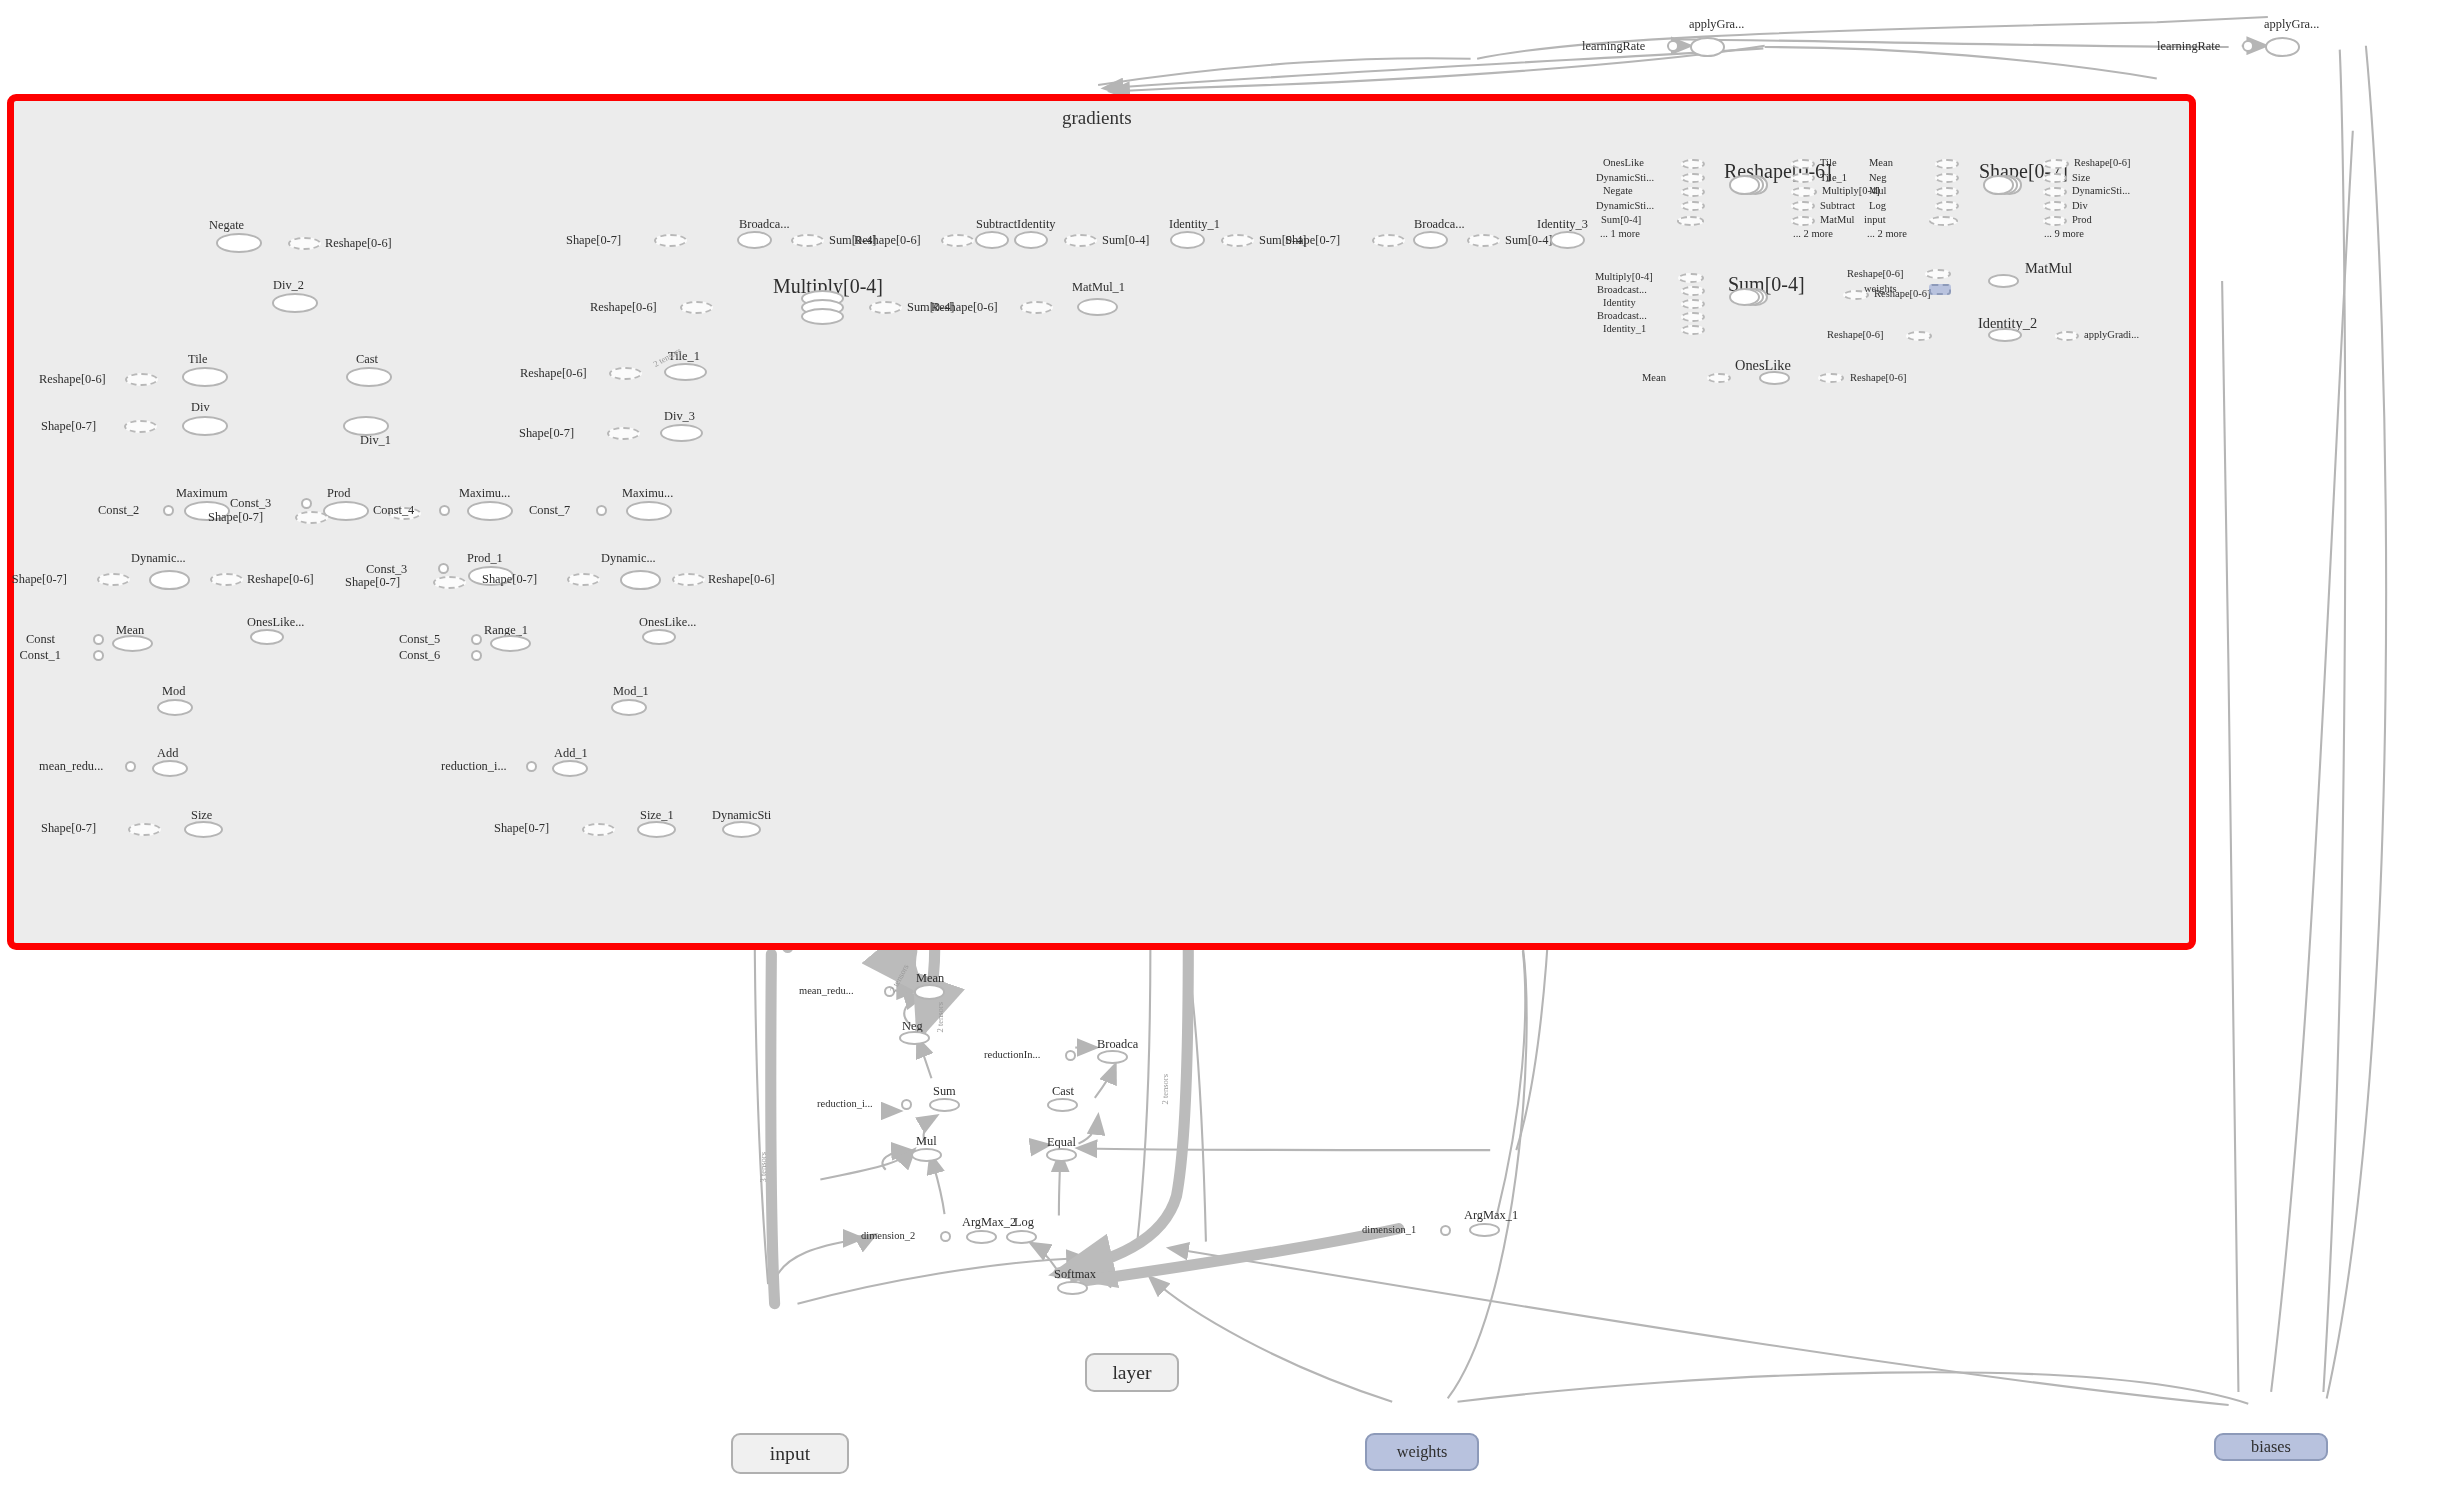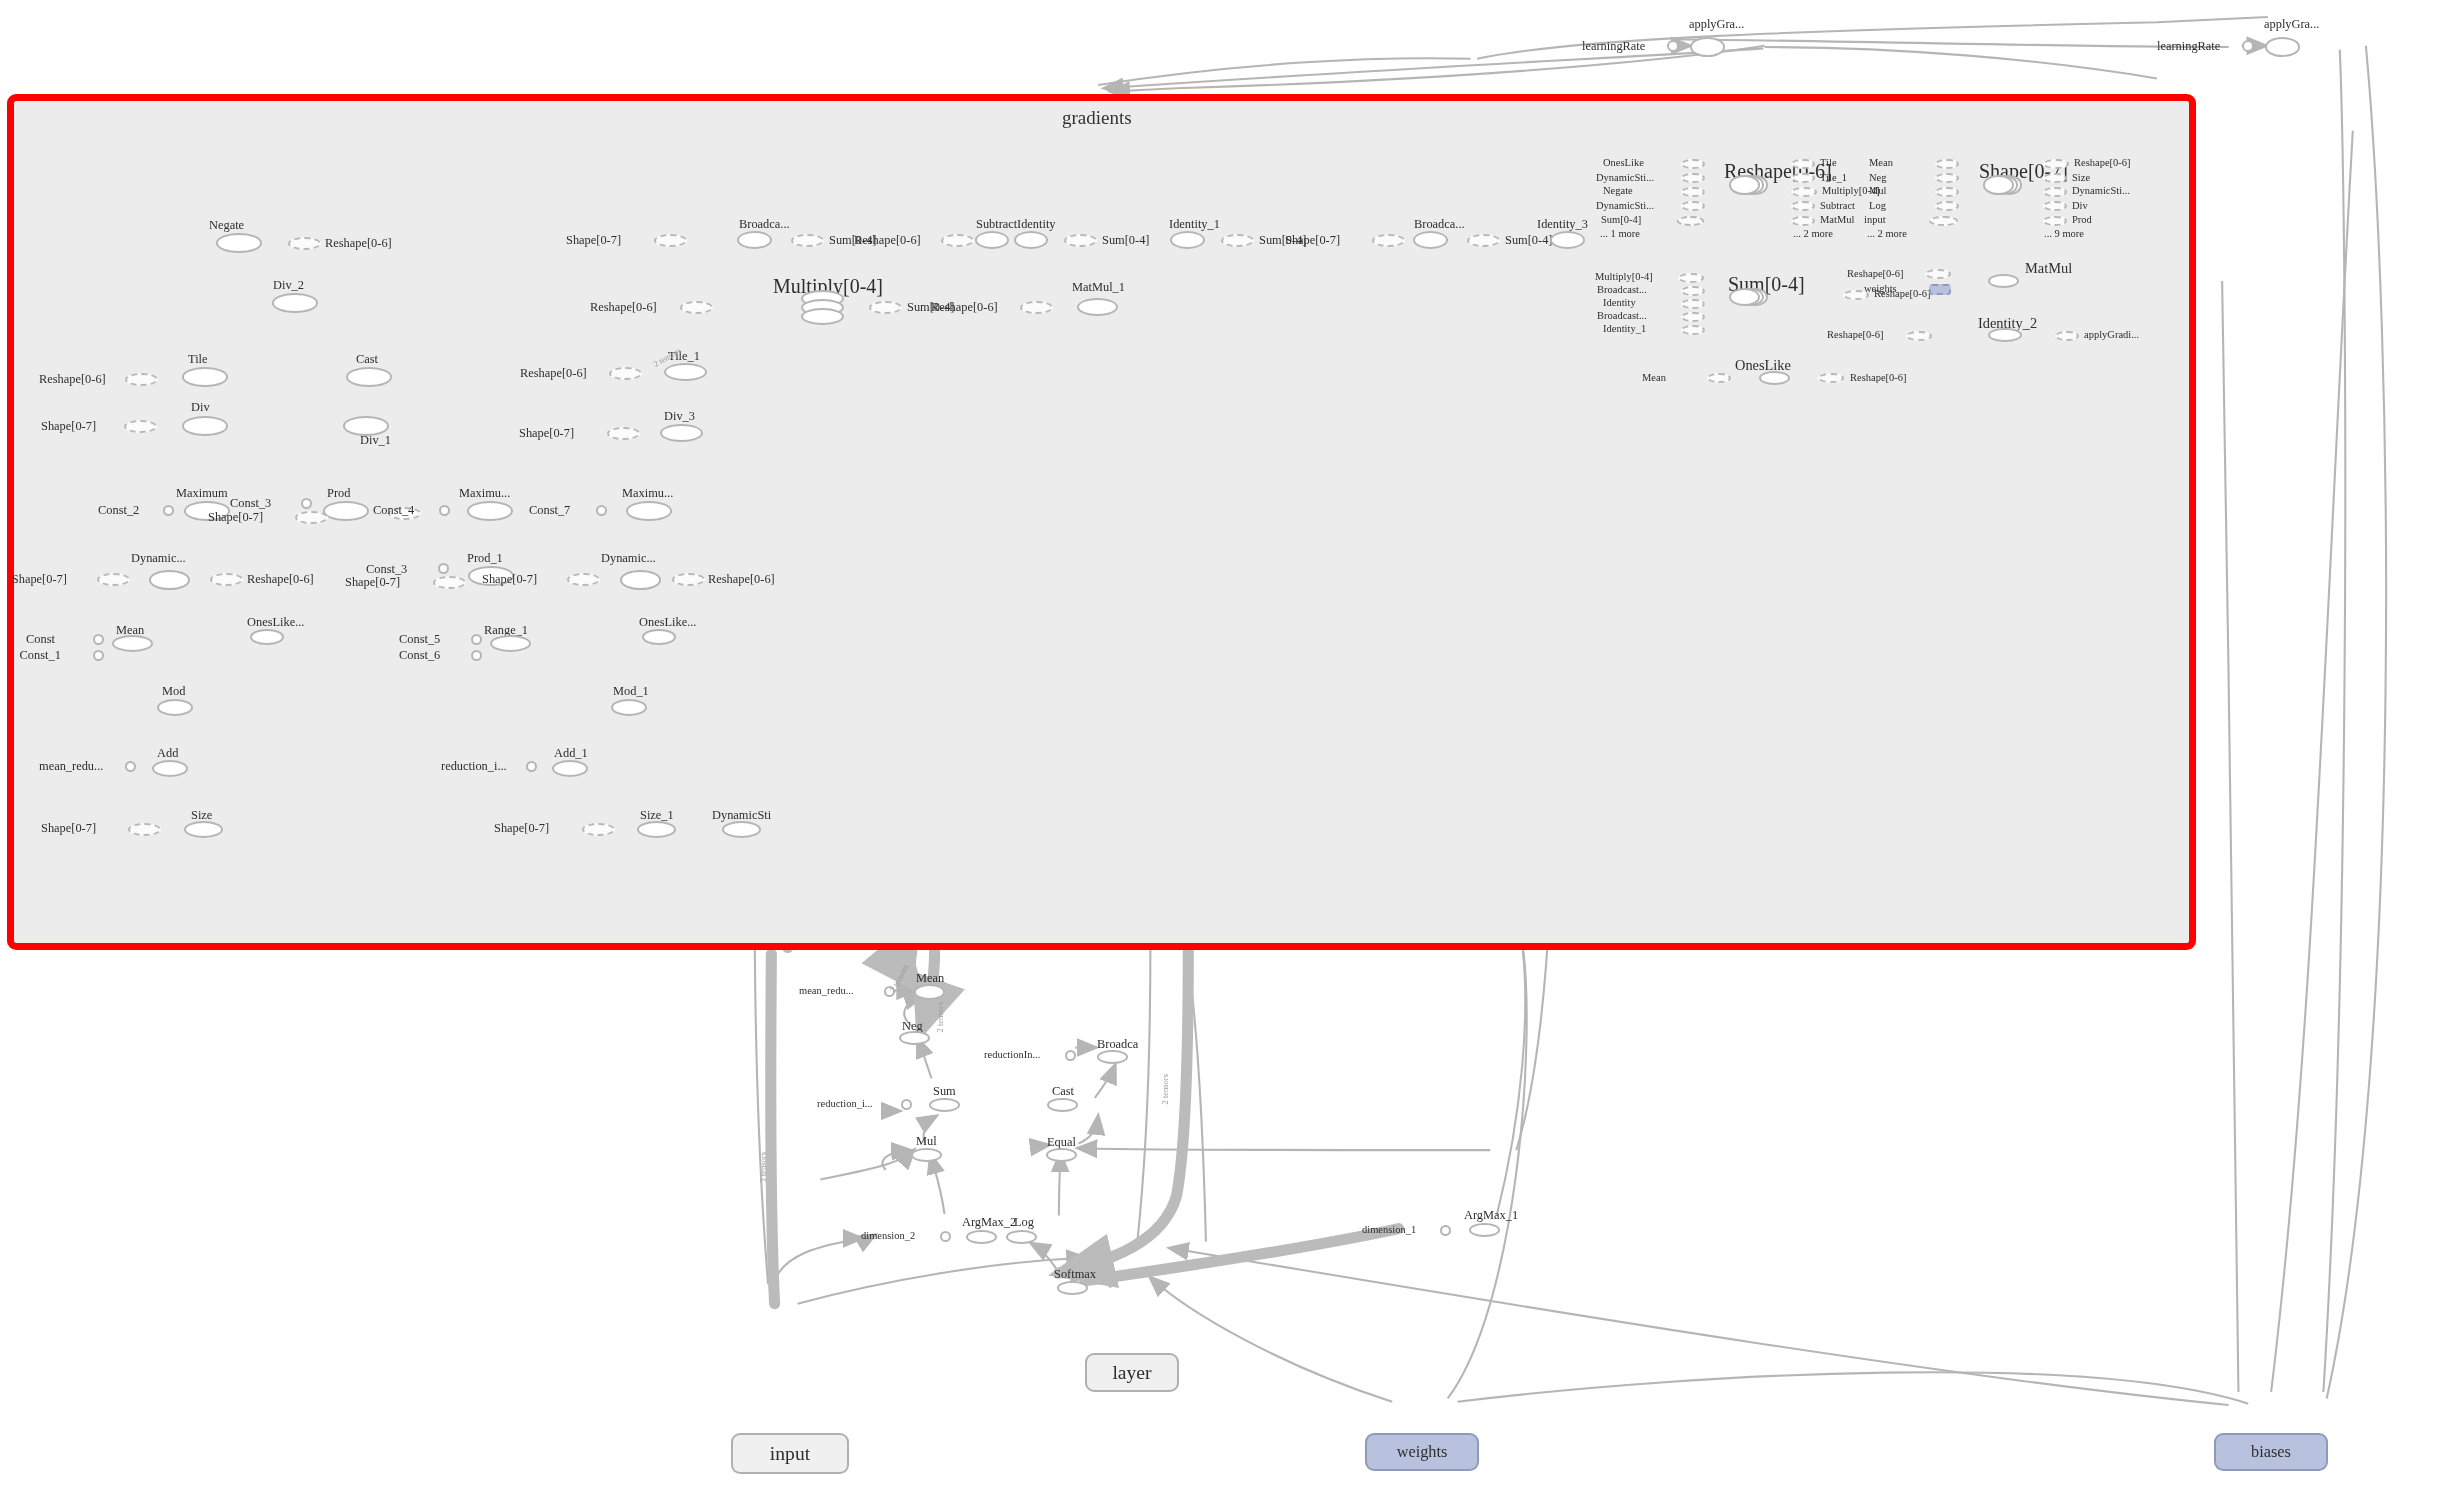--- a/index.html
+++ b/index.html
@@ -718,21 +718,21 @@
   <div class="ell thin" style="left:1057px;top:1281px;width:31px;height:14.4px;"></div>
 
   <div class="lbl" style="left:1464px;top:1209px;">ArgMax_1</div>
   <div class="ell thin" style="left:1469px;top:1223px;width:31px;height:14.4px;"></div>
   <div class="circ" style="left:1440px;top:1225px;width:11px;height:11px;"></div>
   <div class="lbl sm r" style="left:1362px;top:1225px;width:76px;">dimension_1</div>
 
   <div class="rrect" style="left:1085px;top:1353px;width:94px;height:39px;">layer</div>
   <div class="rrect" style="left:731px;top:1433px;width:118px;height:41px;">input</div>
   <div class="rrect var" style="left:1365px;top:1433px;width:114px;height:38px;">weights</div>
-  <div class="rrect var" style="left:2214px;top:1433px;width:114px;height:38px;">biases</div>
+  <div class="rrect var" style="left:2214px;top:1433px;width:114px;height:28px;">biases</div>
 
   <div class="lbl tiny" style="left:652px;top:353px;transform:rotate(-30deg);color:#9a9a9a;">2 tensors</div>
   <div class="lbl tiny" style="left:884px;top:974px;transform:rotate(-62deg);color:#9a9a9a;">2 tensors</div>
   <div class="lbl tiny" style="left:925px;top:1013px;transform:rotate(-90deg);color:#9a9a9a;">2 tensors</div>
   <div class="lbl tiny" style="left:1150px;top:1085px;transform:rotate(-90deg);color:#9a9a9a;">2 tensors</div>
   <div class="lbl tiny" style="left:748px;top:1163px;transform:rotate(-90deg);color:#9a9a9a;">3 tensors</div>
 
 </div>
 
 

